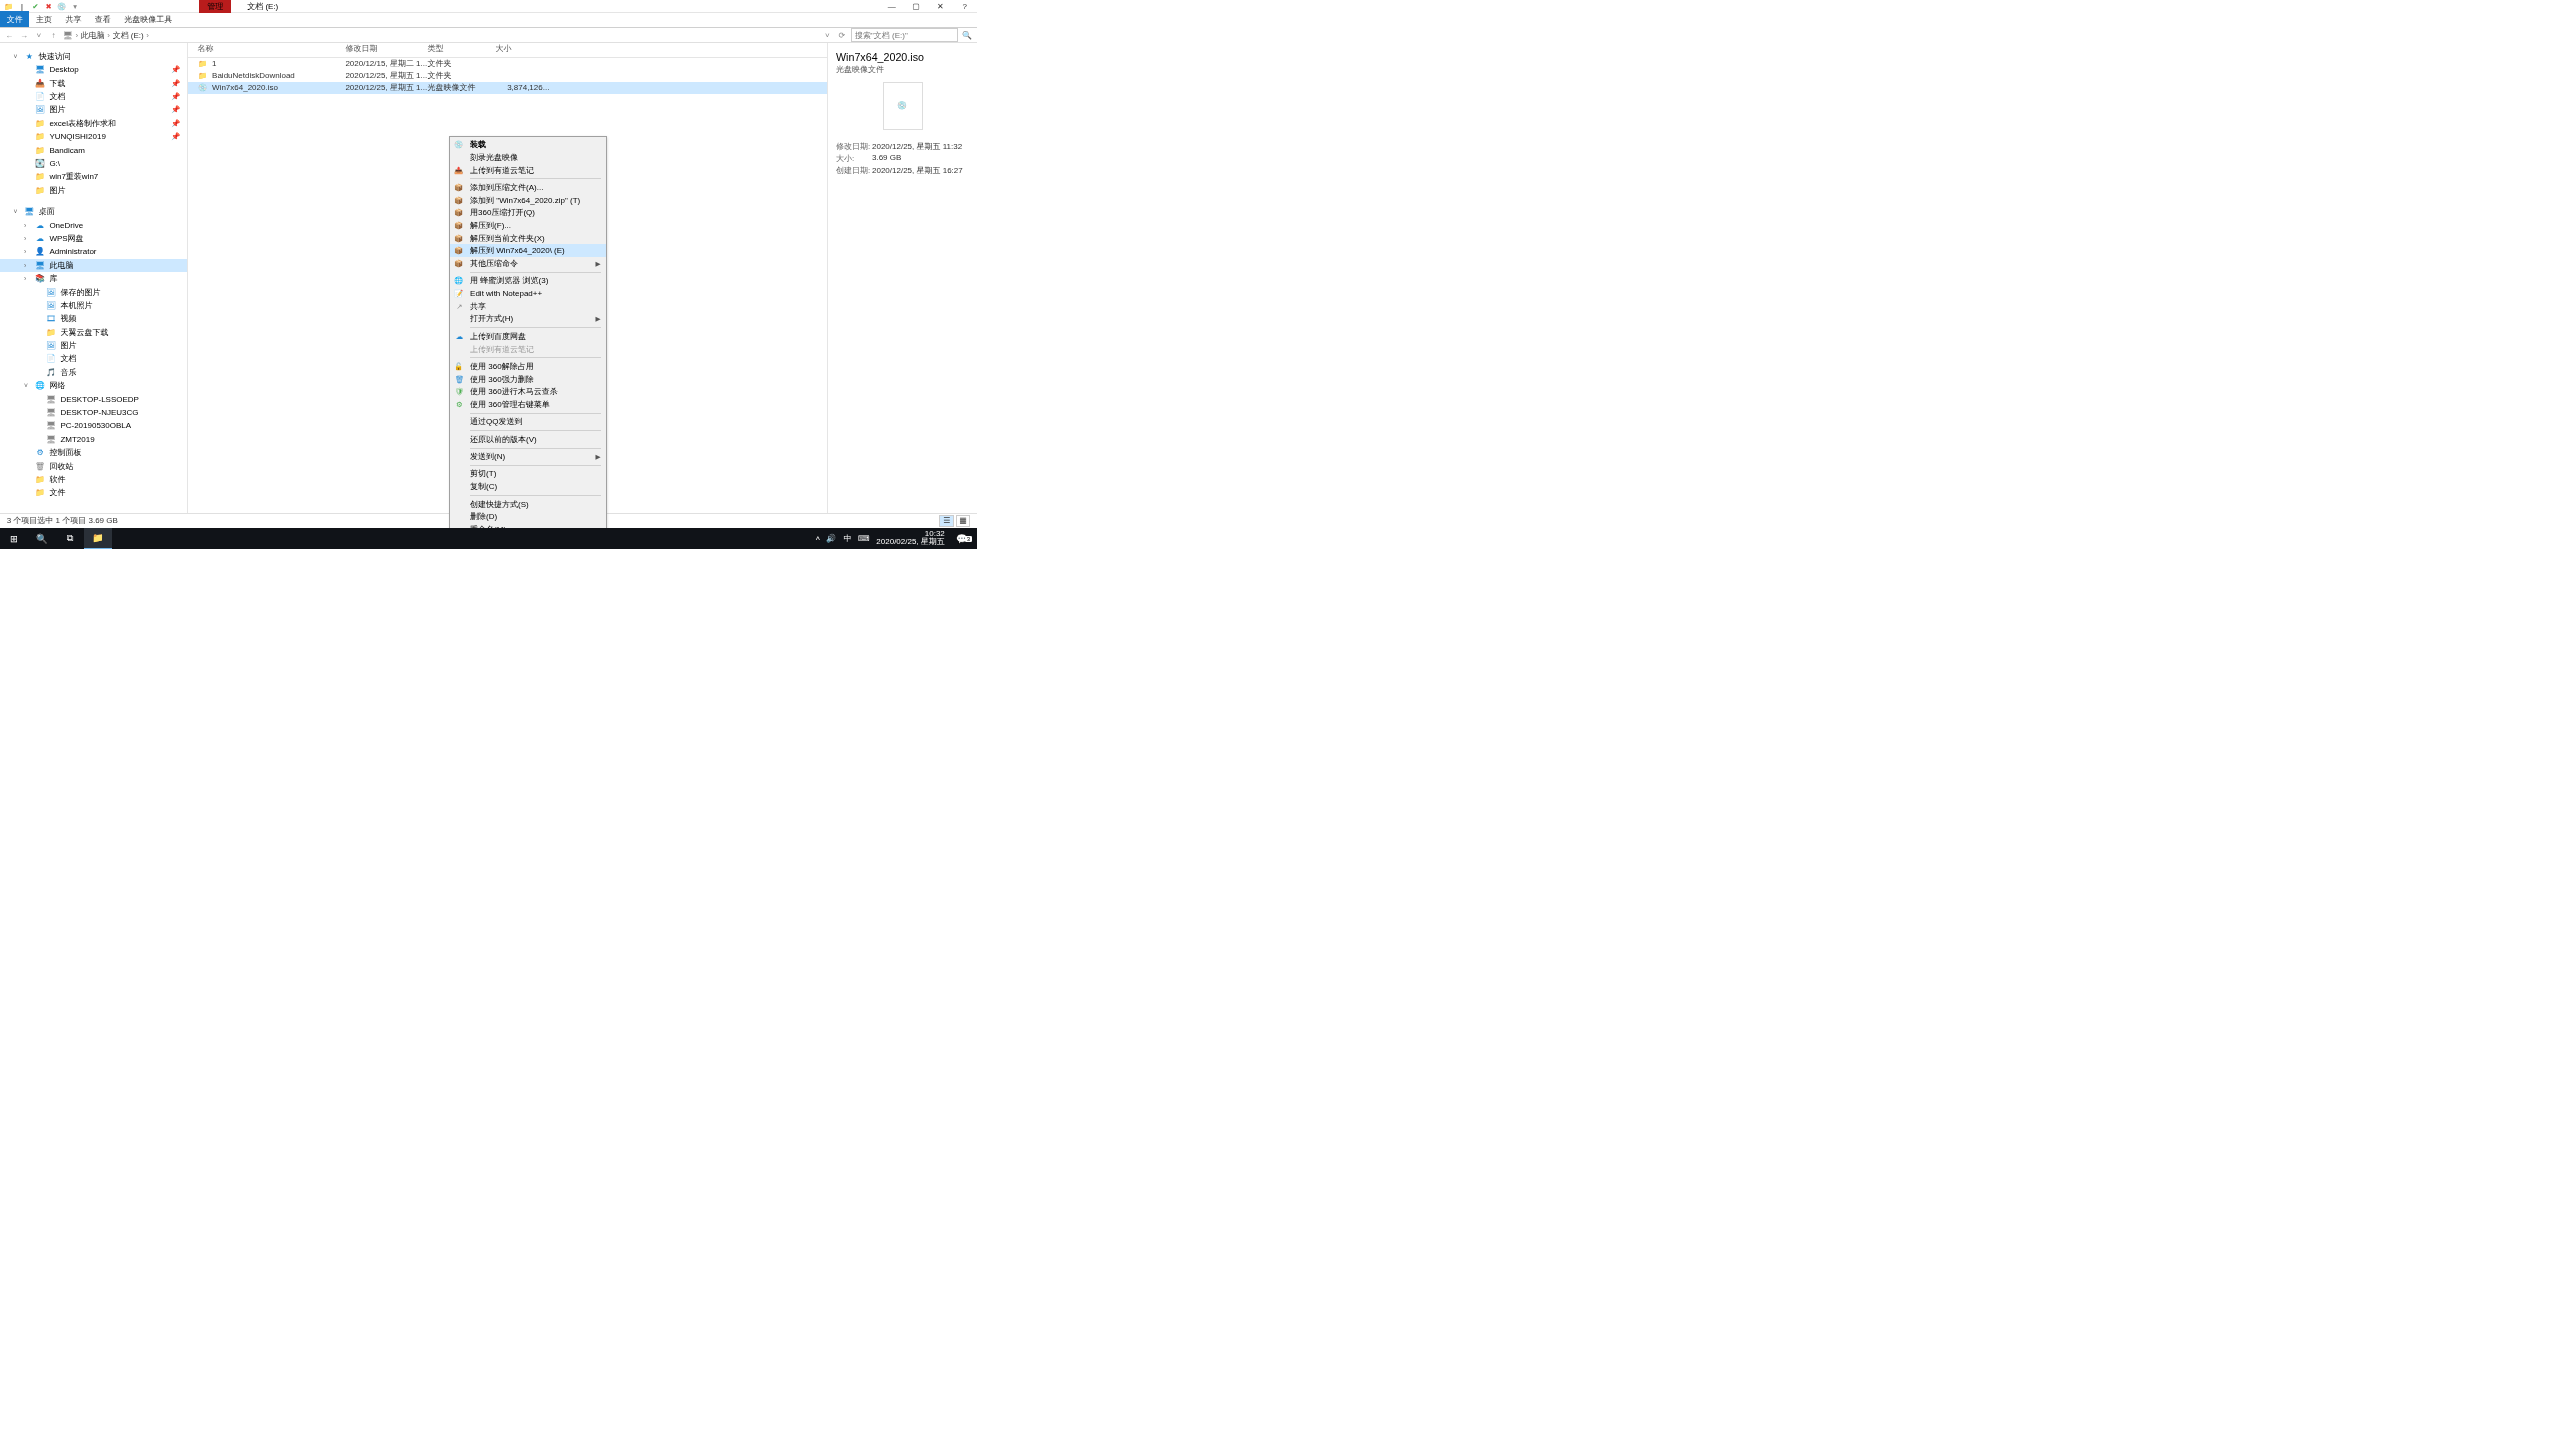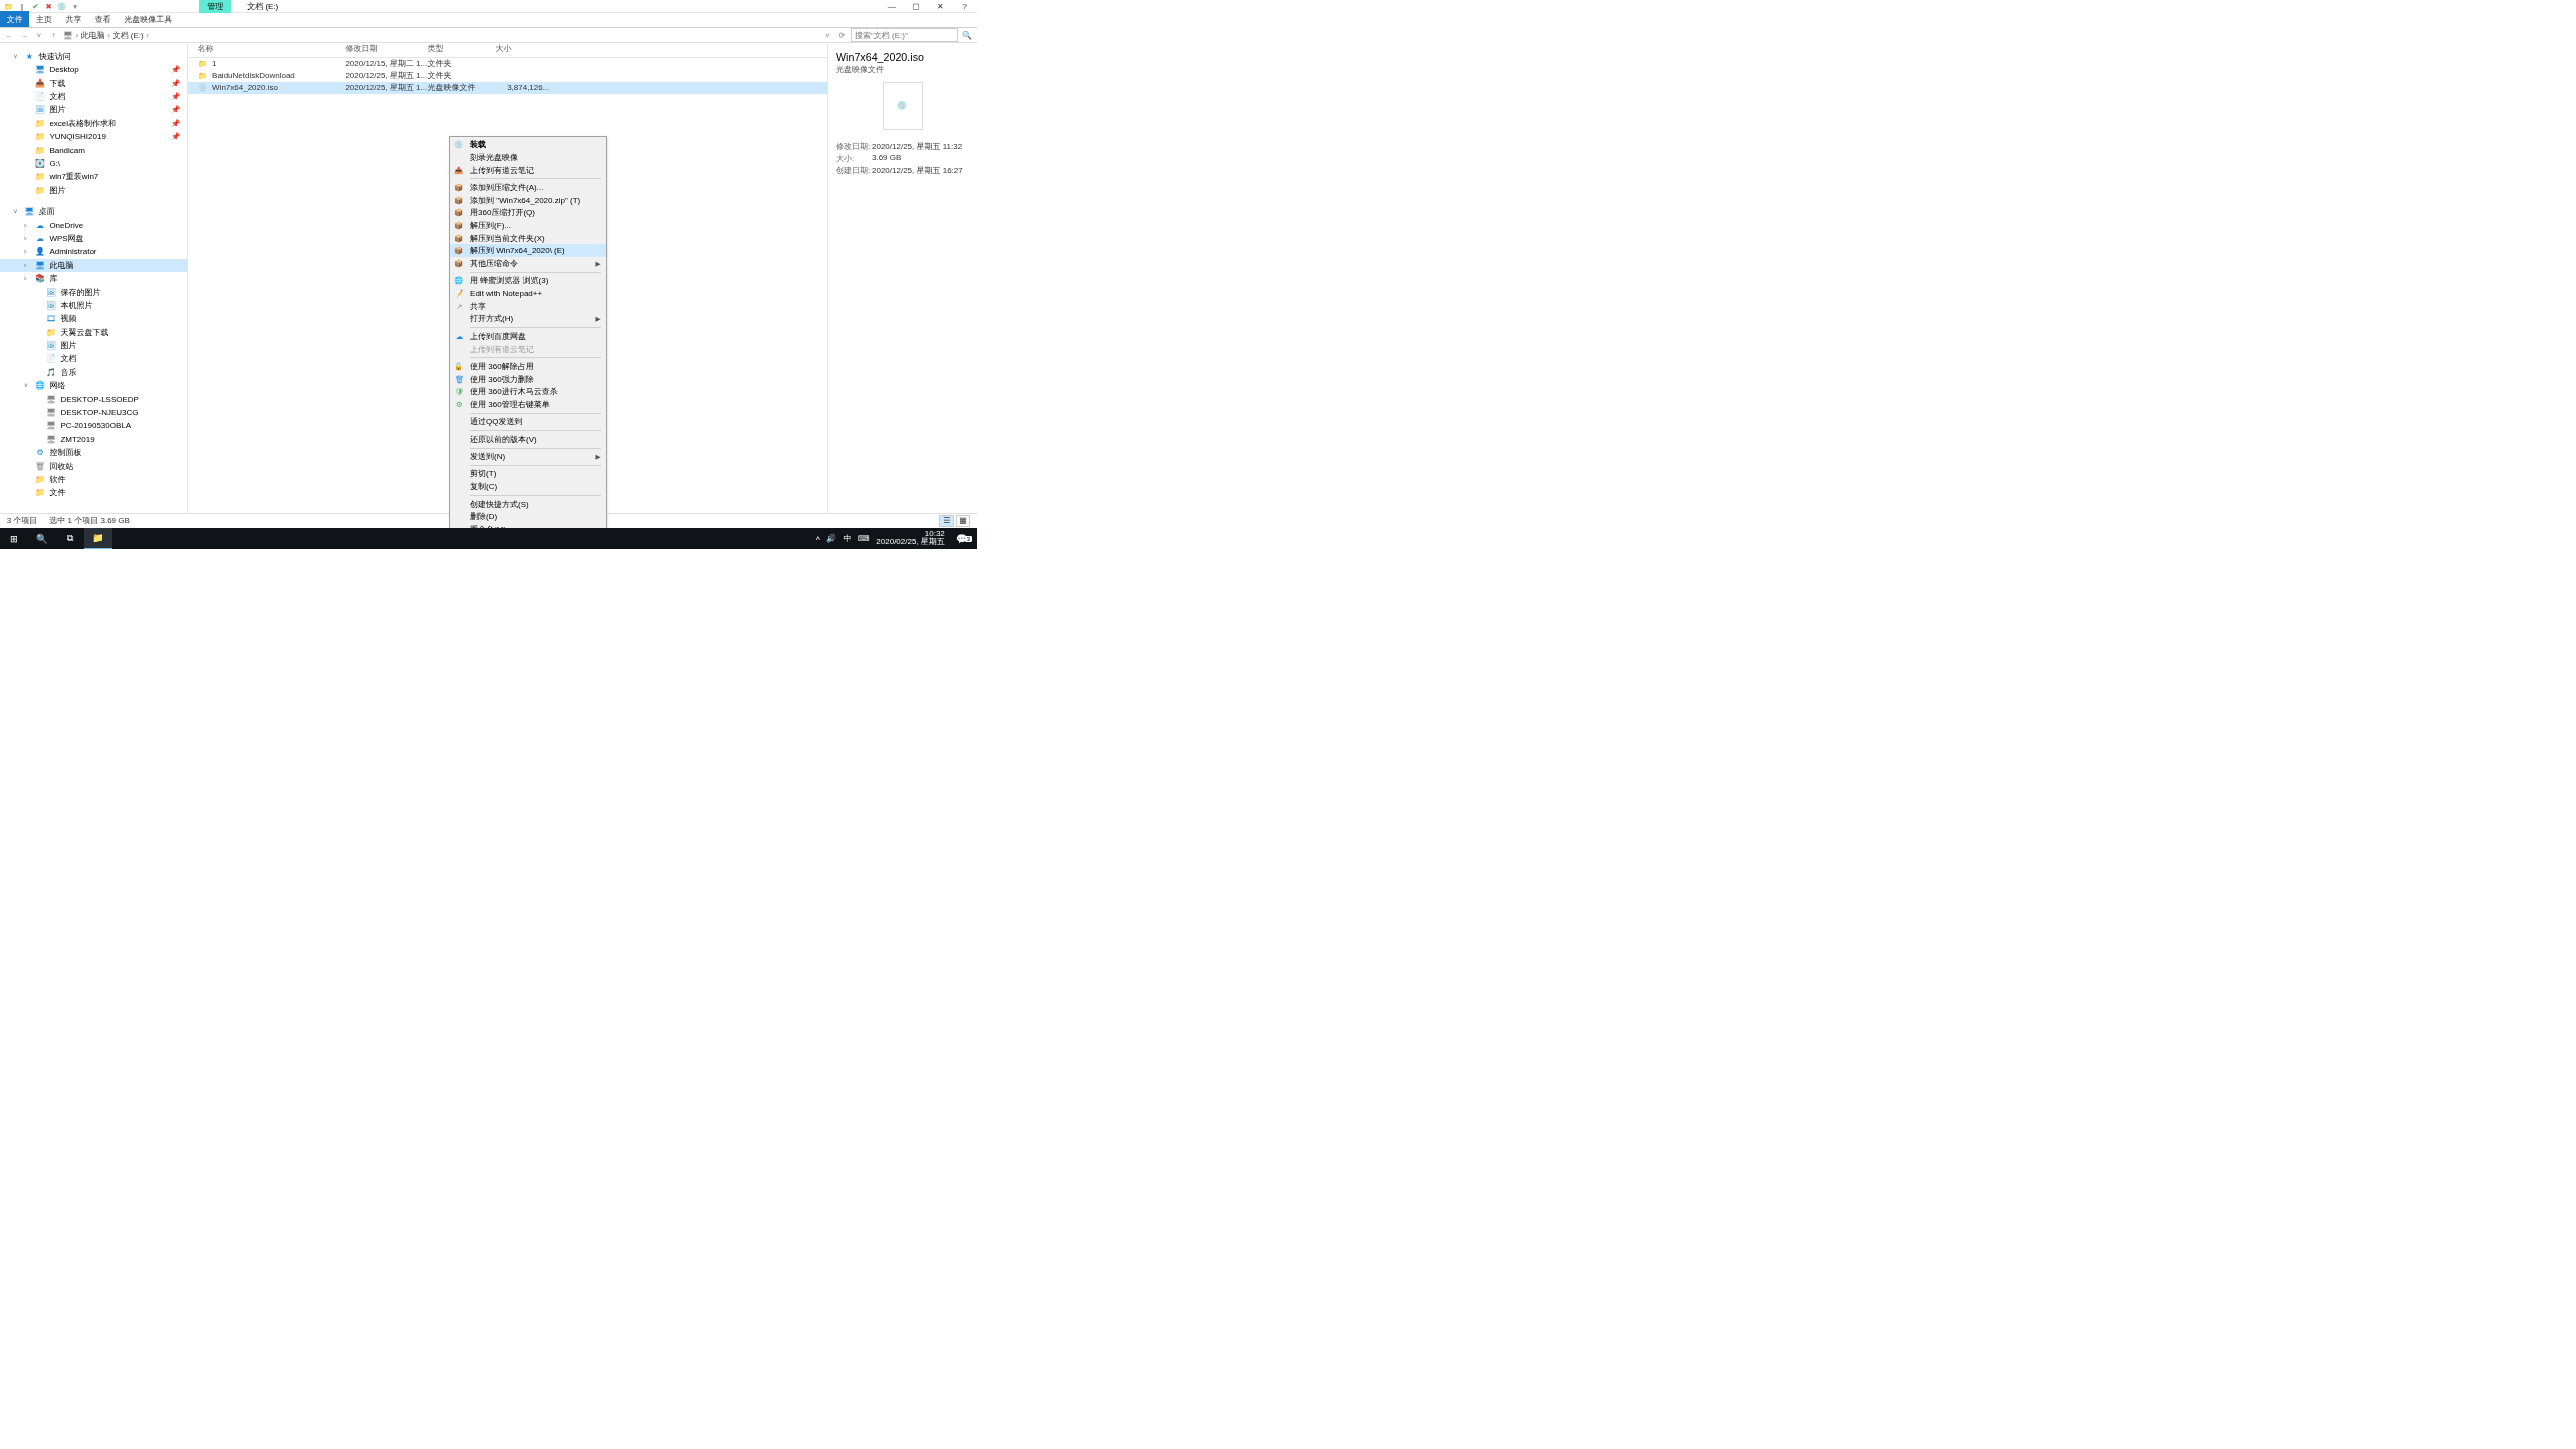--- a/index.html
+++ b/index.html
@@ -1,20 +1,20 @@
 <!DOCTYPE html>
 <html><head>
 <meta charset="utf-8">
 <style>
 *{margin:0;padding:0;box-sizing:border-box;font-family:"Microsoft YaHei","Segoe UI",sans-serif;font-size:8px;user-select:none}
 body{width:977px;height:549px;overflow:hidden;background:#fff;position:relative}
 .titlebar{height:13.4px;background:#fff;display:flex;align-items:center;padding:0 2.7px;border-bottom:0.7px solid #e5e5e5}
 .titlebar .qat{display:flex;align-items:center;gap:1.3px}
 .titlebar .qat-item{width:12px;height:10.7px;display:flex;align-items:center;justify-content:center;font-size:7.4px}
-.titlebar .tab-context{margin-left:118px;background:#5eead4;padding:1.3px 8px;font-size:8px}
+.titlebar .tab-context{margin-left:118px;background:#b91c1c;padding:1.3px 8px;font-size:8px}
 .titlebar .title-text{margin-left:16px;font-size:8px;color:#000}
 .titlebar .win-controls{margin-left:auto;display:flex;gap:5.4px}
 .titlebar .win-controls span{width:19px;text-align:center;font-size:8px;color:#333}
 .ribbon-tabs{height:14.8px;display:flex;align-items:end;border-bottom:0.7px solid #d0d0d0}
 .ribbon-tabs .tab{padding:2.7px 6.7px;font-size:8px;color:#333}
 .ribbon-tabs .tab.active{background:#1979ca;color:#fff}
 .addressbar{height:14.8px;display:flex;align-items:center;border-bottom:0.7px solid #e0e0e0;padding:0 4px;gap:4px}
 .addressbar .nav-btn{color:#888;font-size:8px;width:10.7px;text-align:center}
 .addressbar .path{flex:1;display:flex;align-items:center;gap:1.3px;color:#333;font-size:8px}
 .addressbar .path .sep{color:#888;margin:0 1.3px}
@@ -55,21 +55,21 @@
 .cm-sep{height:0.7px;background:#d0d0d0;margin:2px 5.4px 2px 20px}
 
 .details{width:150px;border-left:0.7px solid #e5e5e5;padding:8px}
 .details .d-title{font-size:10.7px;color:#000;margin-bottom:1.3px}
 .details .d-type{font-size:8px;color:#555;margin-bottom:6.7px}
 .details .d-thumb{width:40px;height:48px;margin:5.4px auto 10.7px;border:0.7px solid #ddd;display:flex;align-items:center;justify-content:center;color:#bbb;font-size:19px}
 .details .d-row{display:flex;font-size:8px;margin:1.3px 0}
 .details .d-row .d-label{color:#666;width:36px}
 .details .d-row .d-val{color:#333}
 
-.statusbar{height:14.8px;border-top:0.7px solid #e0e0e0;display:flex;align-items:center;padding:0 6.7px;gap:12px;font-size:8px;color:#333}
+.statusbar{height:14.8px;border-top:0.7px solid #e0e0e0;display:flex;align-items:center;padding:0 6.7px;font-size:8px;color:#333}
 .statusbar .view-btns{margin-left:auto;display:flex;gap:1.3px}
 .statusbar .view-btns span{width:14.8px;height:12px;border:0.7px solid #ccc;display:flex;align-items:center;justify-content:center}
 .statusbar .view-btns span.active{background:#cde8ff}
 
 .taskbar{position:absolute;bottom:0;left:0;right:0;height:21.5px;background:#101318;display:flex;align-items:center;color:#fff}
 .taskbar .tb-btn{width:28px;height:21.5px;display:flex;align-items:center;justify-content:center;font-size:9.4px}
 .taskbar .tb-btn.active{background:#2a3038;border-bottom:1.3px solid #76b9ed}
 .taskbar .tb-right{margin-left:auto;display:flex;align-items:center;gap:6.7px;padding-right:4px;font-size:7.4px}
 .taskbar .tb-clock{text-align:right;font-size:7.4px;line-height:8.7px}
 .taskbar .tb-notif{width:21.5px;display:flex;align-items:center;justify-content:center;font-size:9.4px;position:relative}

